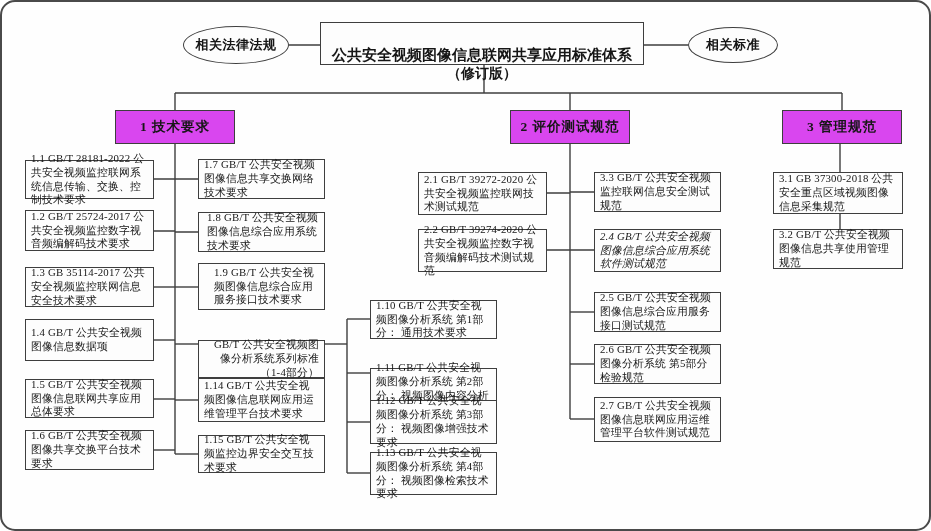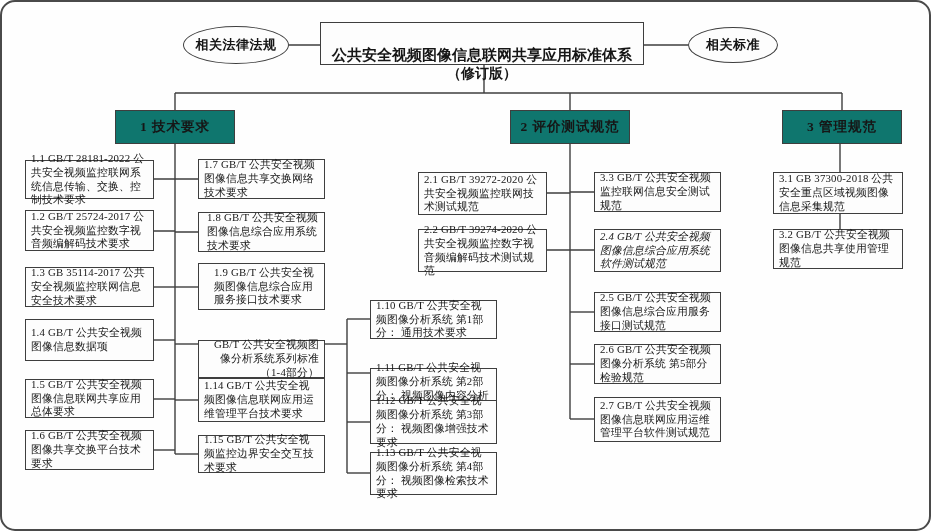--- a/index.html
+++ b/index.html
@@ -8,21 +8,21 @@
     background:#fefefe;border:2px solid #4a4a4a;border-radius:15px;overflow:hidden;
     font-family:"Liberation Serif","DejaVu Serif",serif;color:#161616;
   }
   svg.wires{position:absolute;left:0;top:0;pointer-events:none;}
   .node{
     position:absolute;box-sizing:border-box;border:1.4px solid #3e3e3e;background:#fdfdfd;
     font-size:10.8px;line-height:1.28;padding:3px 5px;display:flex;align-items:center;
     text-align:left;letter-spacing:0.2px;
   }
   .hdr{
-    position:absolute;box-sizing:border-box;border:1.5px solid #3e3e3e;background:#0f766e;
+    position:absolute;box-sizing:border-box;border:1.5px solid #3e3e3e;background:#d946ef;
     display:flex;align-items:center;justify-content:center;
     font-size:13.5px;font-weight:bold;letter-spacing:1px;
   }
   .rootbox{
     position:absolute;left:318px;top:20px;width:324px;height:43px;box-sizing:border-box;
     border:1.6px solid #3e3e3e;background:#fdfdfd;display:flex;flex-direction:column;
     align-items:center;justify-content:center;font-weight:bold;
   }
   .rootbox .l1{font-size:15px;margin-top:42px;}
   .rootbox .l2{font-size:14px;}

